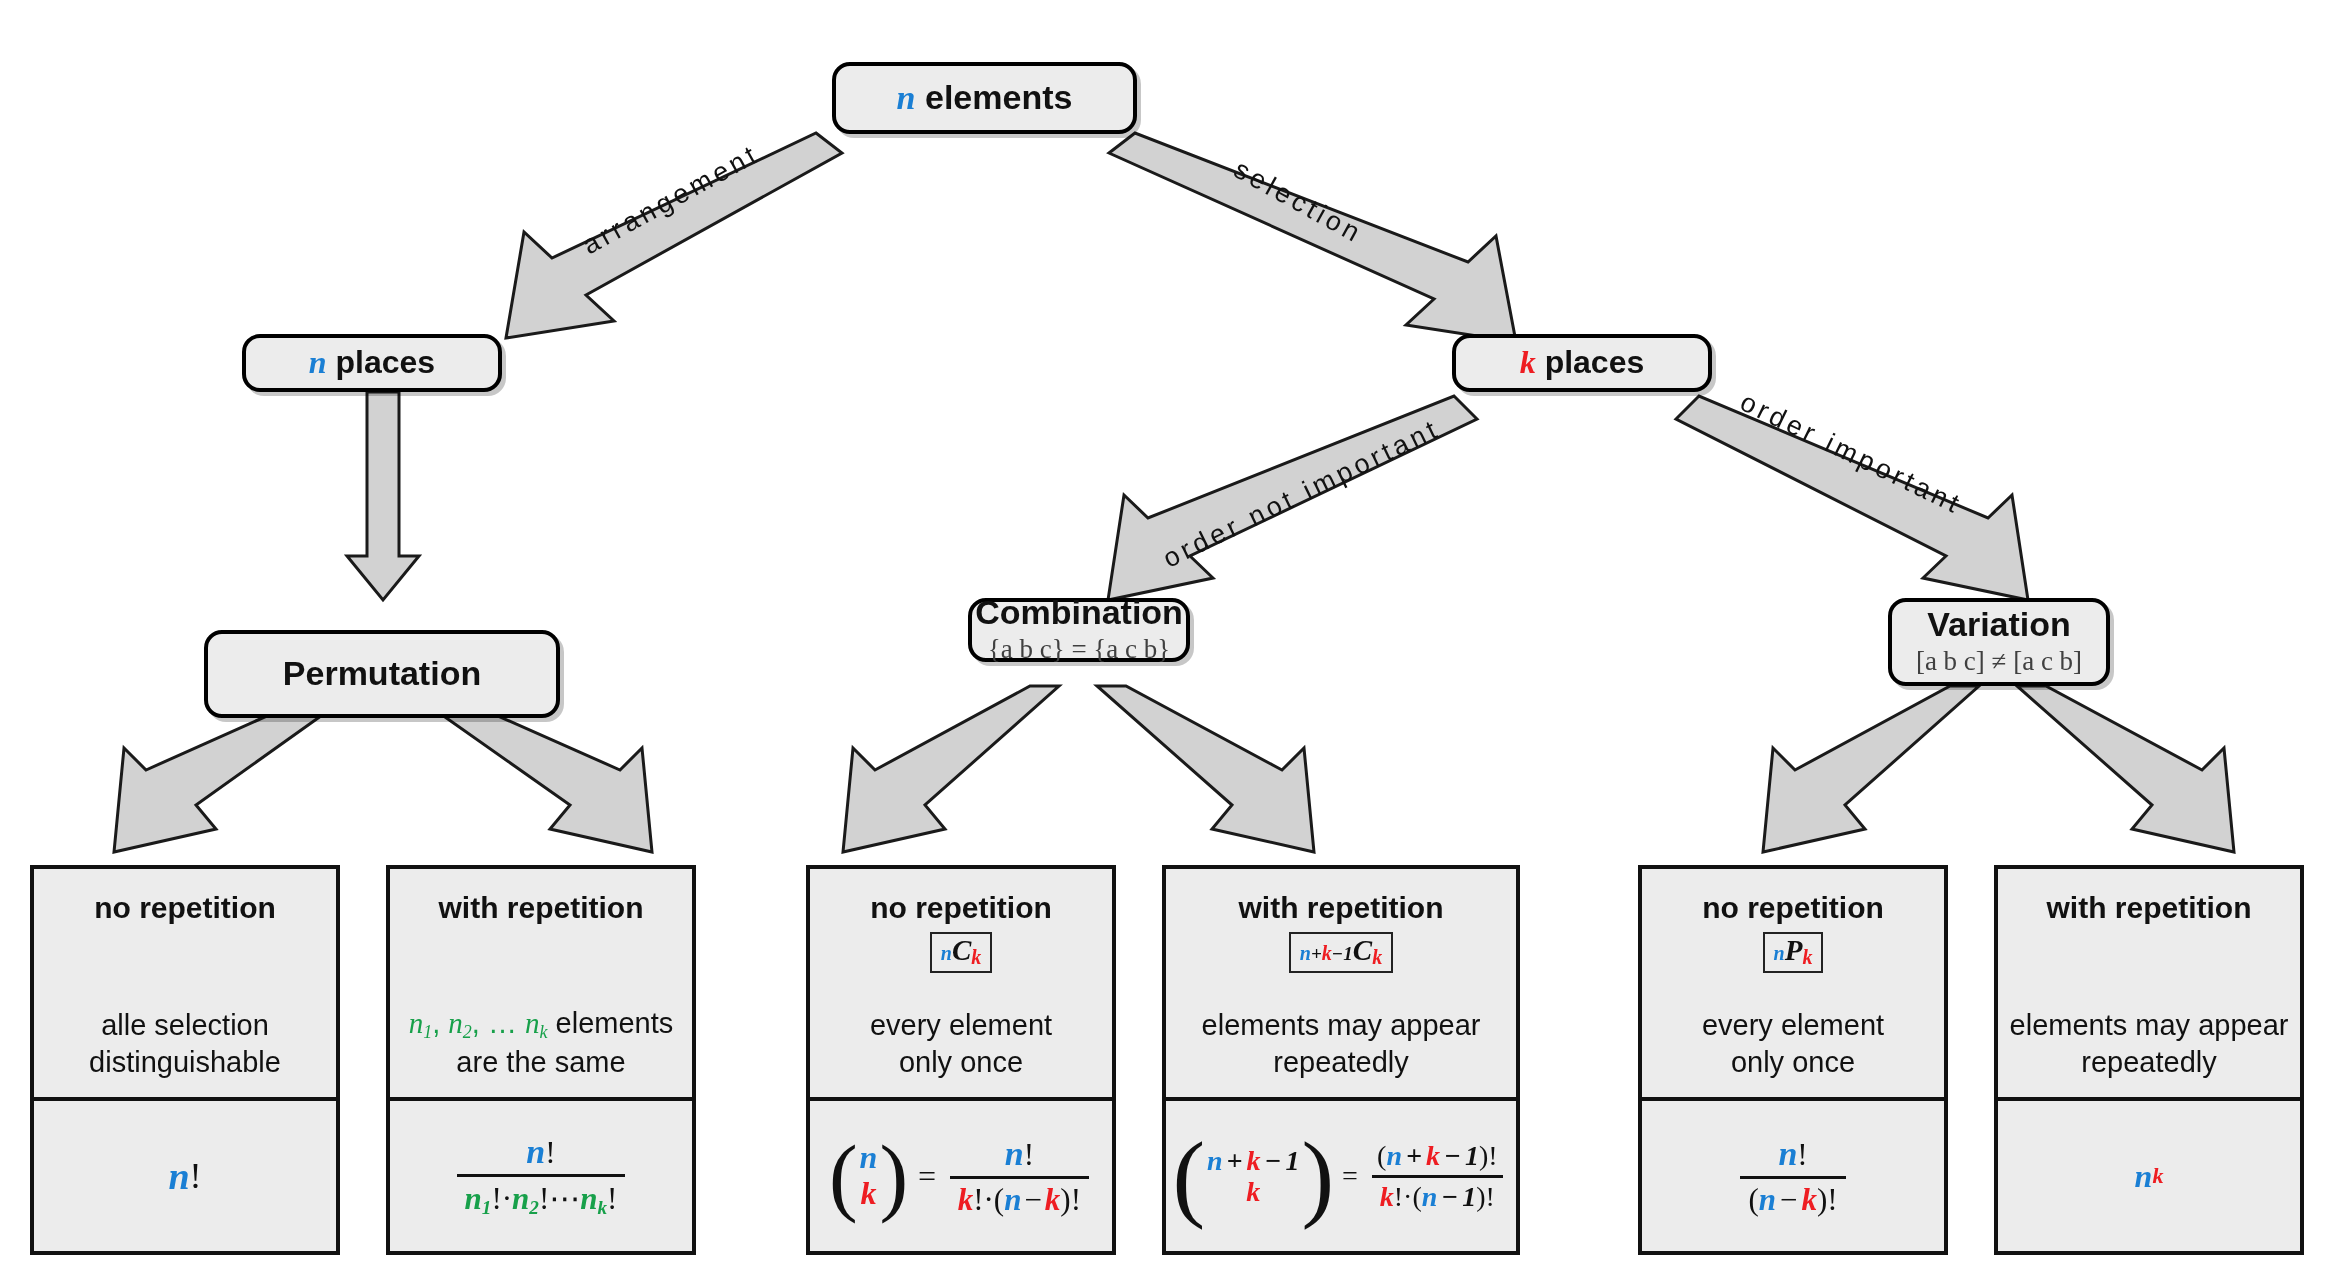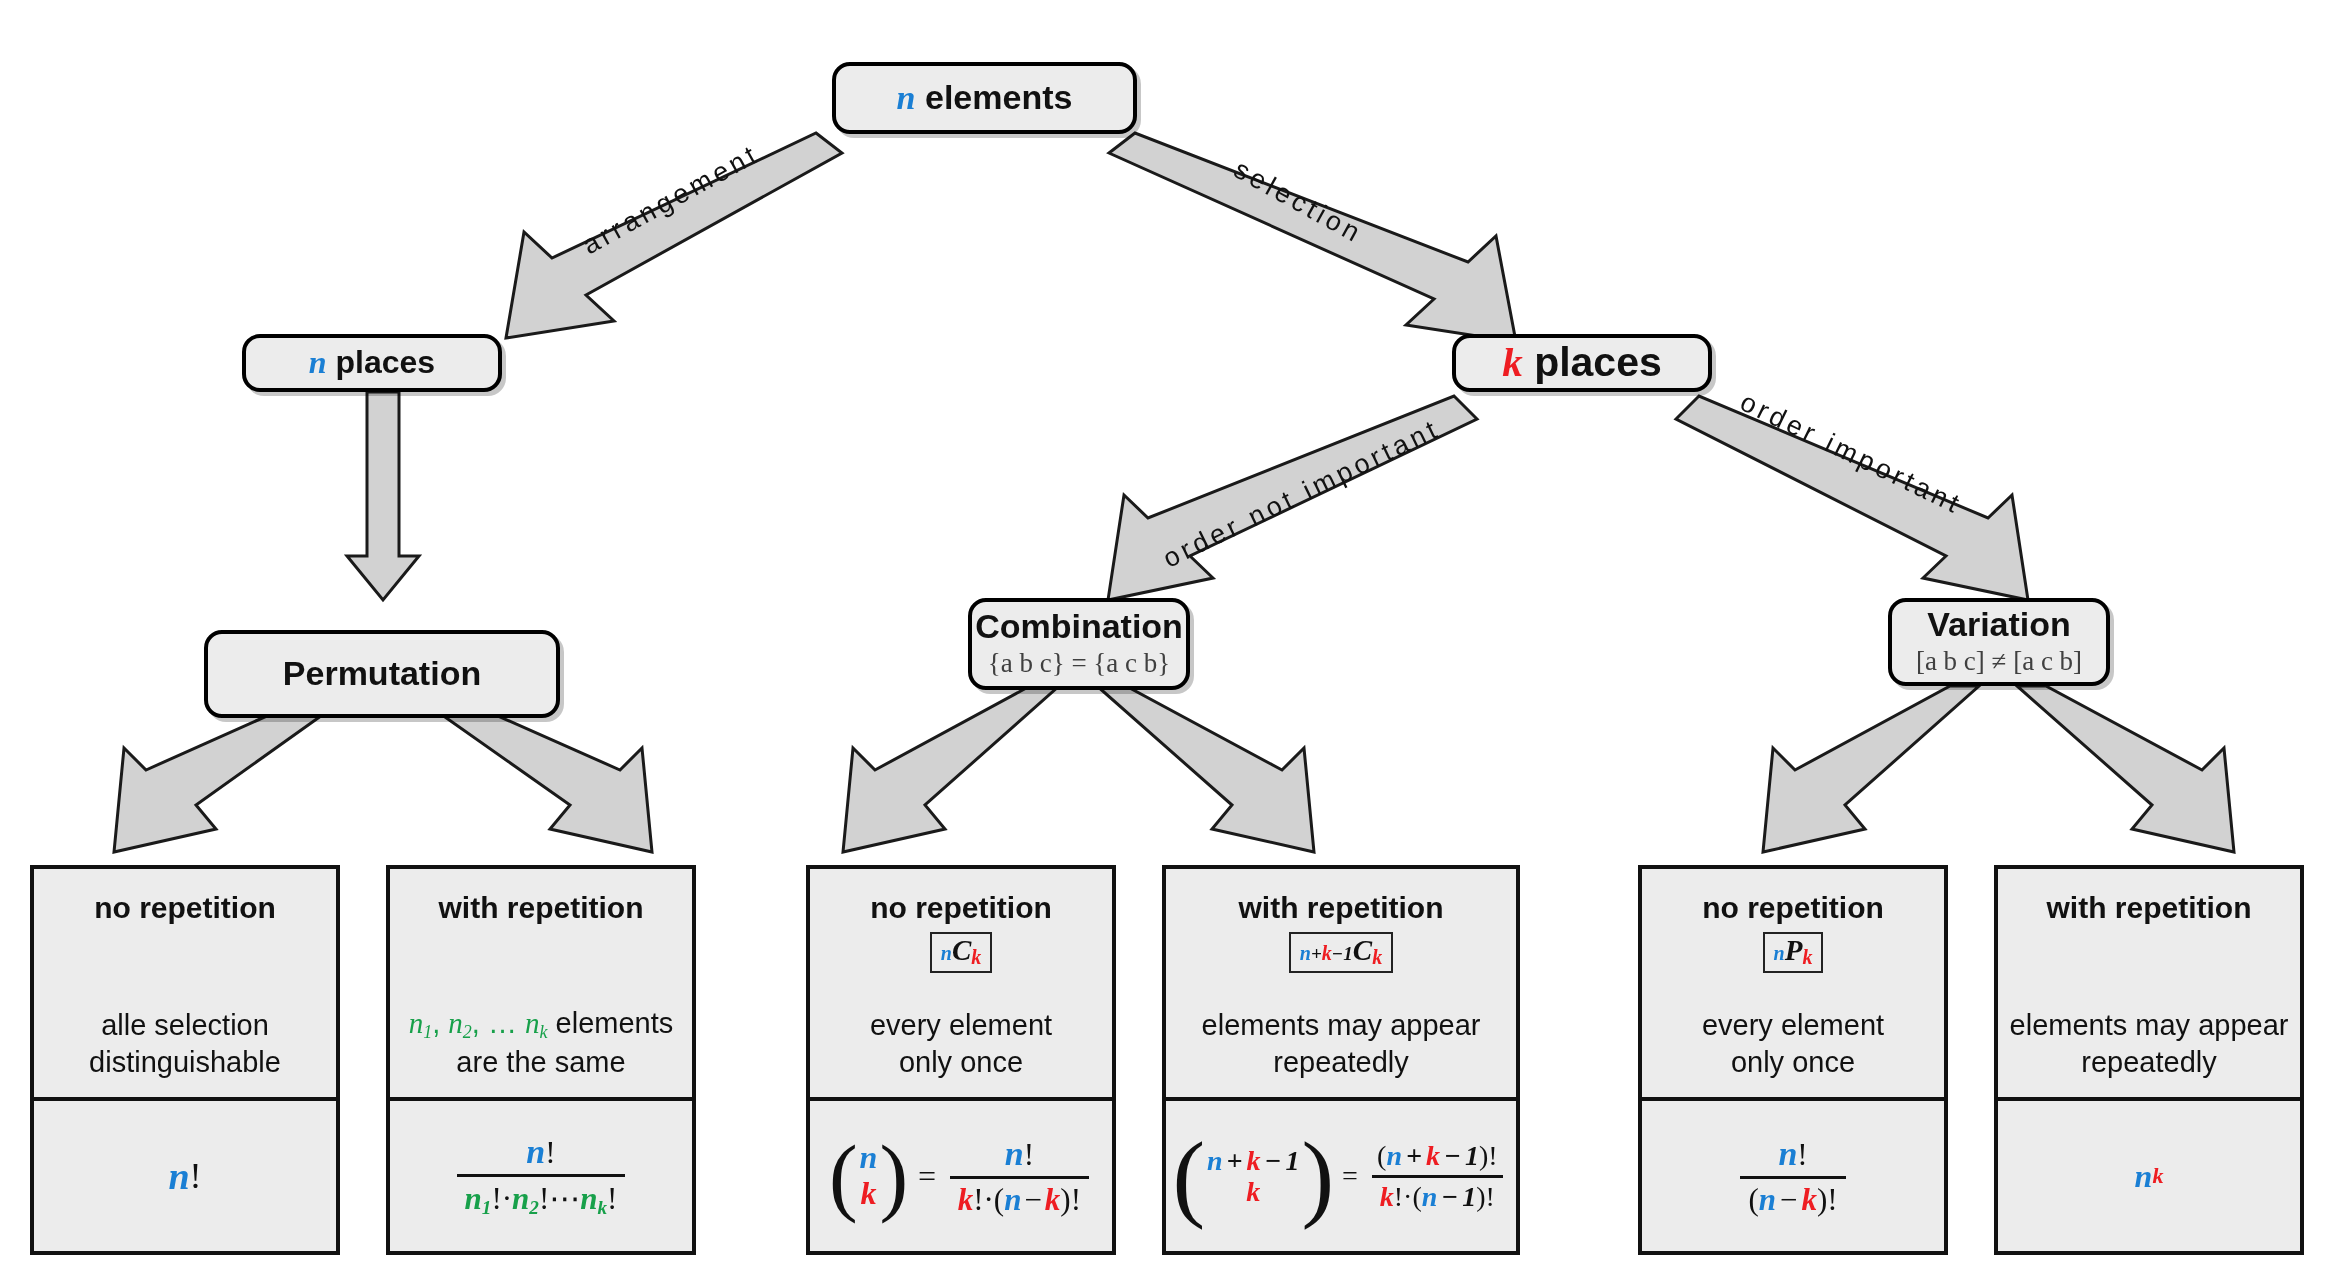--- a/index.html
+++ b/index.html
@@ -186,31 +186,31 @@
   </div>
 
   <div class="node" style="left:832px;top:62px;width:305px;height:72px;">
     <div class="ttl" style="font-size:34px;">
       <span class="mi blue">n</span>
       <span>elements</span>
     </div>
   </div>
 
   <div class="node" style="left:1452px;top:334px;width:260px;height:58px;">
-    <div class="ttl" style="font-size:41px;">
+    <div class="ttl" style="font-size:32px;">
       <span class="mi red">k</span>
       <span>places</span>
     </div>
   </div>
 
   <div class="node" style="left:204px;top:598px;width:356px;height:88px;margin-top:32px;">
     <div class="ttl" style="font-size:34px;">Permutation</div>
   </div>
 
-  <div class="node" style="left:968px;top:598px;width:222px;height:92px;padding:0 32px;">
+  <div class="node" style="left:968px;top:598px;width:222px;height:64px;padding:0 32px;">
     <div class="ttl" style="font-size:34px;">Combination</div>
     <div class="sub" style="font-size:27px;">{a b c} = {a c b}</div>
   </div>
 
   <div class="node" style="left:1888px;top:598px;width:222px;height:88px;padding:12px 32px;">
     <div class="ttl" style="font-size:34px;">Variation</div>
     <div class="sub" style="font-size:27px;">[a b c] ≠ [a c b]</div>
   </div>
 
   <div class="leaf" style="left:30px;top:865px;width:310px;height:390px;">

